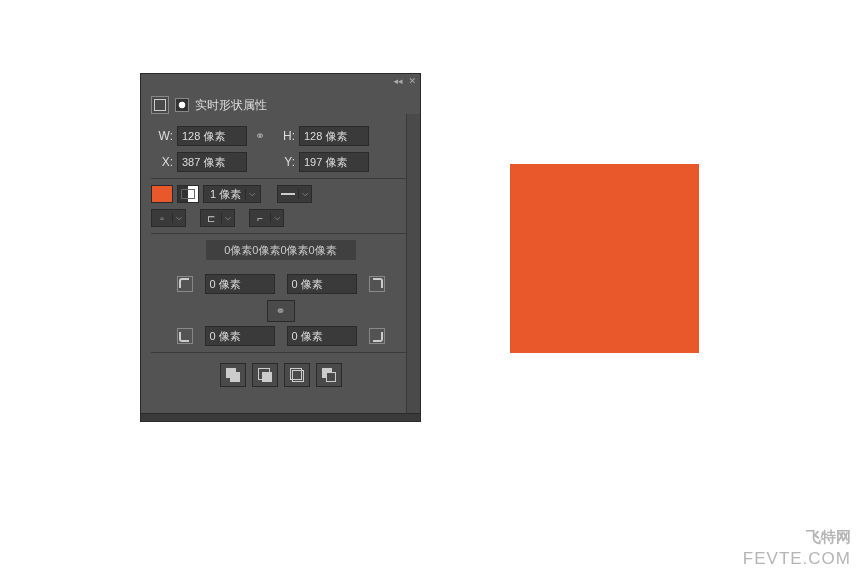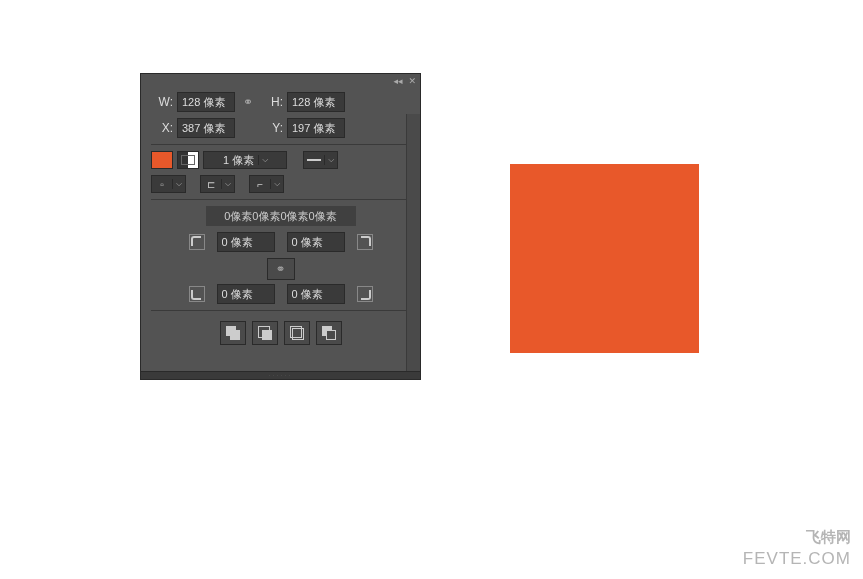--- a/index.html
+++ b/index.html
@@ -77,21 +77,21 @@
       align-items: center;
       margin-bottom: 6px;
       gap: 4px;
     }
     .lbl { color: #ddd; width: 22px; text-align: right; font-size: 12px; }
     .input-field {
       background: #3a3a3a;
       border: 1px solid #2a2a2a;
       color: #ddd;
       padding: 2px 4px;
-      width: 58px;
+      width: 70px;
       font-size: 11px;
       height: 20px;
     }
     .link-icon {
       width: 18px;
       height: 18px;
       display: flex;
       align-items: center;
       justify-content: center;
       color: #aaa;
@@ -120,21 +120,21 @@
       position: absolute;
       inset: 3px;
       border: 1px solid #666;
     }
     .dropdown {
       display: flex;
       align-items: center;
       background: #3a3a3a;
       border: 1px solid #2a2a2a;
       height: 18px;
-      padding: 0 15px;
+      padding: 0 2px;
     }
     .dropdown-val {
       color: #ddd;
       font-size: 11px;
       padding: 0 4px;
       min-width: 38px;
     }
     .dropdown-arrow {
       color: #aaa;
       font-size: 8px;
@@ -162,21 +162,21 @@
       height: 2px;
       background: #ccc;
     }
     .readonly-bar {
       background: #404040;
       color: #ccc;
       padding: 2px 4px;
       font-size: 11px;
       width: 150px;
       text-align: center;
-      margin: 2px auto 6px auto;
+      margin: 2px auto 14px auto;
       height: 20px;
       line-height: 16px;
     }
     .corner-row {
       display: flex;
       align-items: center;
       gap: 12px;
       justify-content: center;
       margin-bottom: 6px;
     }
@@ -266,20 +266,27 @@
   </style>
 </head>
 <body>
 
 <div class="panel">
   <div class="panel-titlebar">
     <span>◂◂</span>
     <span>✕</span>
   </div>
 
+  <div class="subheader">
+    <div class="icon-box">
+        <div class="icon-bounding"></div>
+      </div>
+    <div class="icon-mask"></div>
+    <span>实时形状属性</span>
+  </div>
 
   <div class="body-content">
 
     <div class="row">
       <span class="lbl">W:</span>
       <input class="input-field" value="128 像素" style="">
       <div class="link-icon">⚭</div>
       <span class="lbl">H:</span>
       <input class="input-field" value="128 像素" style="">
     </div>

